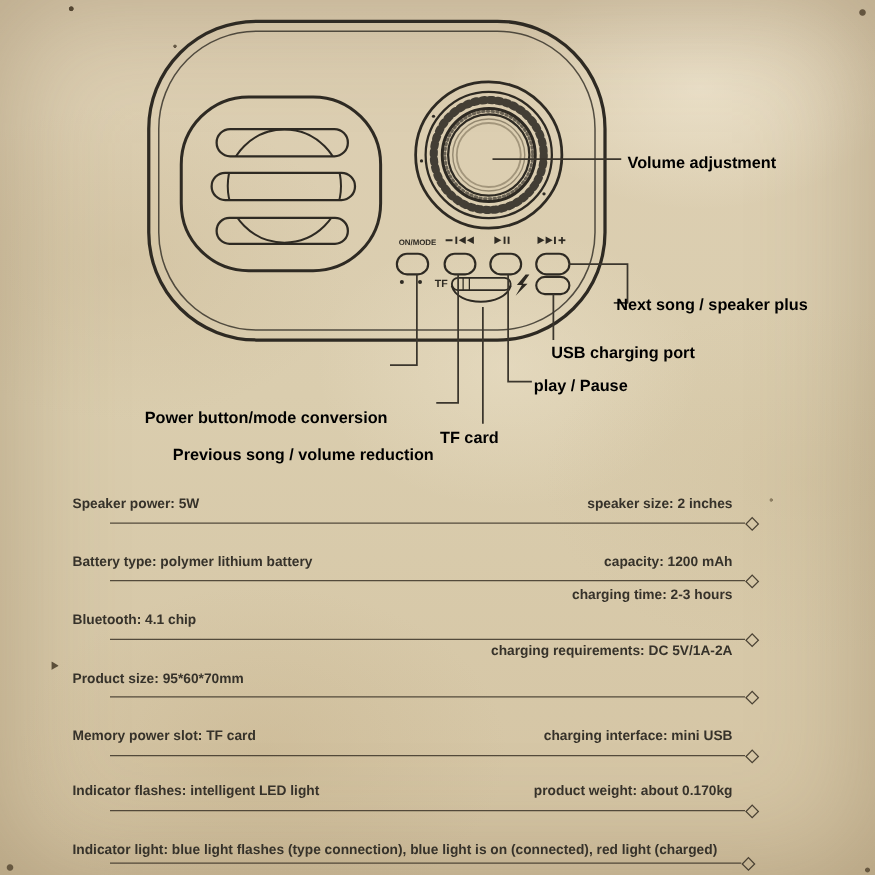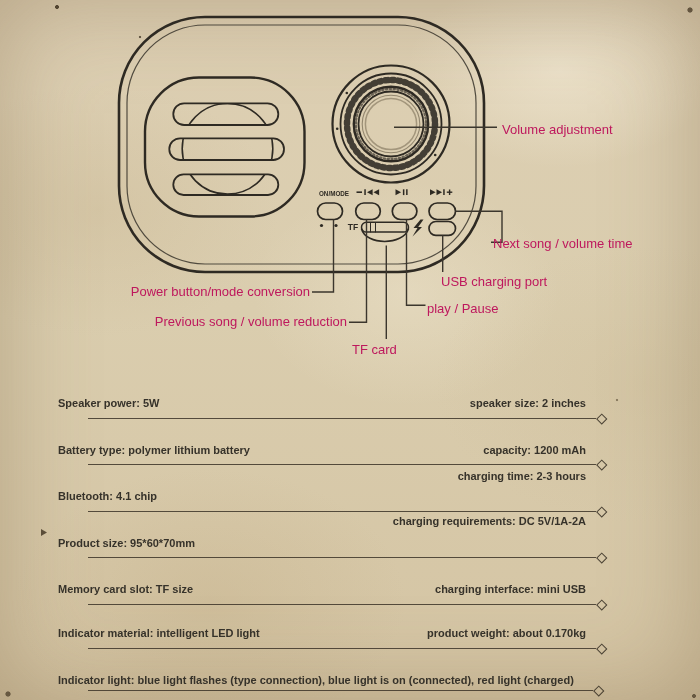--- a/index.html
+++ b/index.html
@@ -25,23 +25,23 @@
       linear-gradient(180deg,#ddcfb3 0%,#dacdae 45%,#d4c4a3 100%);
   }
   .vignette{position:absolute;inset:0;z-index:1;box-shadow:inset 0 0 95px rgba(122,98,63,.38);pointer-events:none;}
   .speck-arrow{
     position:absolute;left:41px;top:529px;width:6px;height:7px;z-index:2;
     background:rgba(58,46,28,.78);clip-path:polygon(0 0,100% 50%,0 100%);
   }
   #diagram{position:absolute;left:0;top:0;z-index:2;}
   .callout{
     position:absolute;z-index:3;white-space:nowrap;
-    font-size:13px;font-weight:normal;color:#be185d;line-height:18px;
-  }
-  .callout.anchor-right{text-align:right;}
+    font-size:13px;font-weight:bold;color:#000000;line-height:18px;
+  }
+  .callout.anchor-right{text-align:right;margin-top:42px;}
   .specs .spec-left,.specs .spec-right{
     position:absolute;z-index:3;white-space:nowrap;
     font-size:11px;font-weight:bold;color:#36322a;line-height:18px;
   }
   .specs .spec-left{left:58px;}
   .specs .spec-right{right:114px;text-align:right;}
   .spec-line{
     position:absolute;left:88px;width:508px;height:1.2px;z-index:3;
     background:rgba(60,52,40,.85);
   }
@@ -144,21 +144,21 @@
     <path d="M455.5 211.2 H502 V242.3 H491"></path>
     <path d="M442.7 235.3 V272"></path>
     <path d="M406.5 219.5 V305.3 H425.5"></path>
     <path d="M333.5 219.5 V292 H312"></path>
     <path d="M366.5 219.5 V322.3 H349"></path>
     <path d="M386.3 245.5 V339"></path>
   </g>
 </svg>
 
 <div class="callout" style="left:502px;top:121px">Volume adjustment</div>
-<div class="callout" style="left:493px;top:235px">Next song / volume time</div>
+<div class="callout" style="left:493px;top:235px">Next song / speaker plus</div>
 <div class="callout" style="left:441px;top:273px">USB charging port</div>
 <div class="callout" style="left:427px;top:300px">play / Pause</div>
 <div class="callout anchor-right" style="right:390px;top:283px">Power button/mode conversion</div>
 <div class="callout anchor-right" style="right:353px;top:313px">Previous song / volume reduction</div>
 <div class="callout" style="left:352px;top:341px;width:70px;text-align:left">TF card</div>
 
 <div class="specs">
   <span class="spec-left" style="top:394px">Speaker power: 5W</span>
   <span class="spec-right" style="top:394px">speaker size: 2 inches</span>
   <div class="spec-line" style="top:417.5px">
@@ -176,27 +176,27 @@
   <div class="spec-line" style="top:510.5px">
       <i class="diamond"></i>
     </div>
 
   <span class="spec-left" style="top:533.5px">Product size: 95*60*70mm</span>
   <span class="spec-right" style="top:512px">charging requirements: DC 5V/1A-2A</span>
   <div class="spec-line" style="top:557px">
       <i class="diamond"></i>
     </div>
 
-  <span class="spec-left" style="top:580px">Memory card slot: TF size</span>
+  <span class="spec-left" style="top:580px">Memory power slot: TF card</span>
   <span class="spec-right" style="top:580px">charging interface: mini USB</span>
   <div class="spec-line" style="top:603.5px">
       <i class="diamond"></i>
     </div>
 
-  <span class="spec-left" style="top:624px">Indicator material: intelligent LED light</span>
+  <span class="spec-left" style="top:624px">Indicator flashes: intelligent LED light</span>
   <span class="spec-right" style="top:624px">product weight: about 0.170kg</span>
   <div class="spec-line" style="top:648px">
       <i class="diamond"></i>
     </div>
 
   <span class="spec-left" style="top:671px">Indicator light: blue light flashes (type connection), blue light is on (connected), red light (charged)</span>
   <div class="spec-line short" style="top:690px">
       <i class="diamond"></i>
     </div>
 </div>

